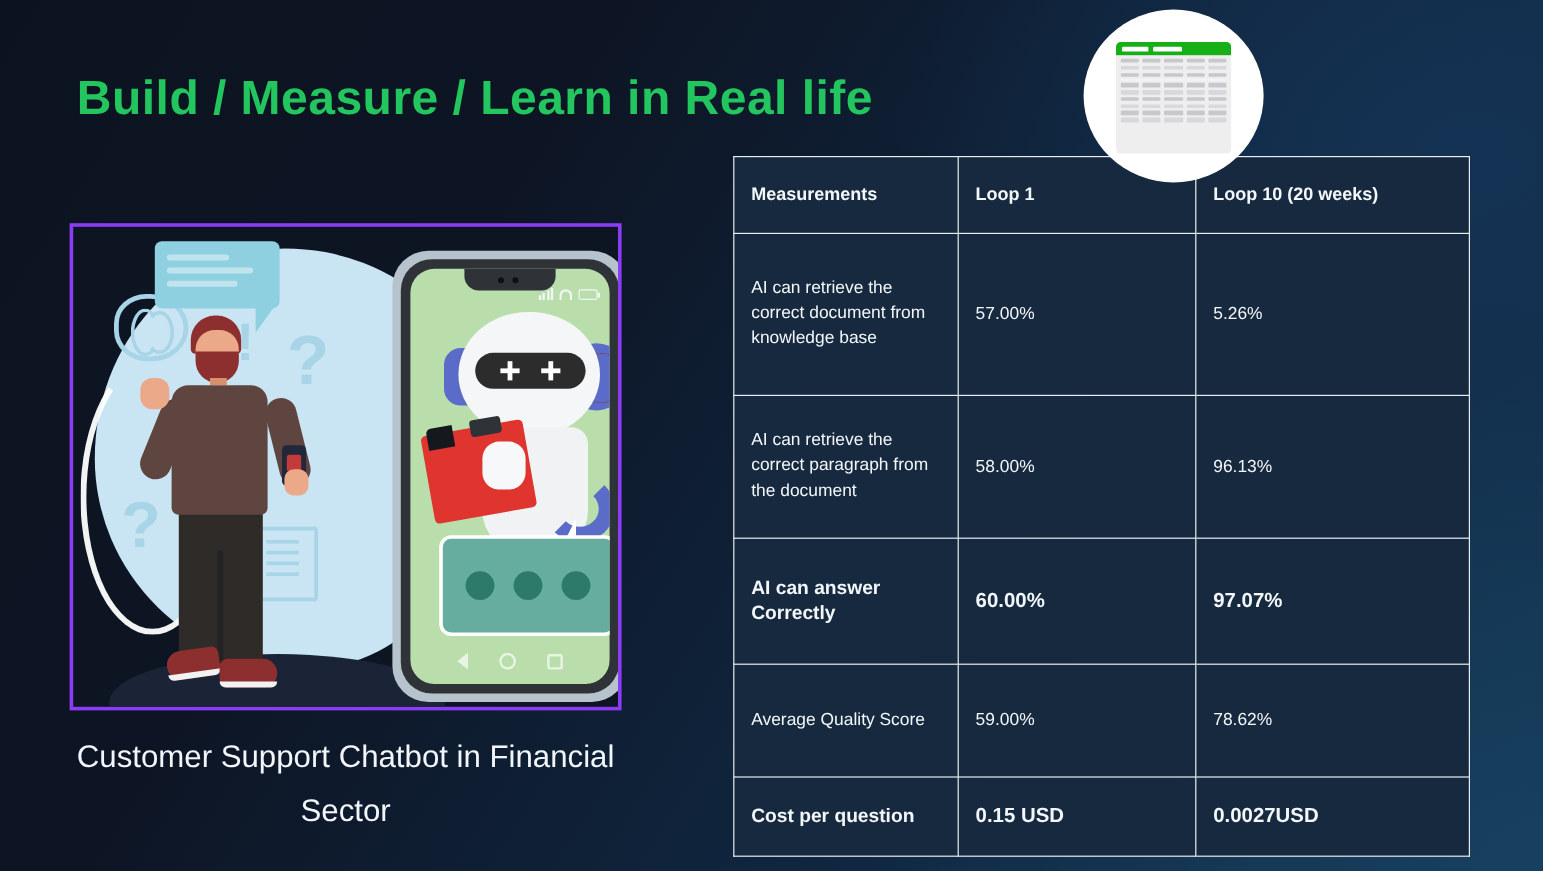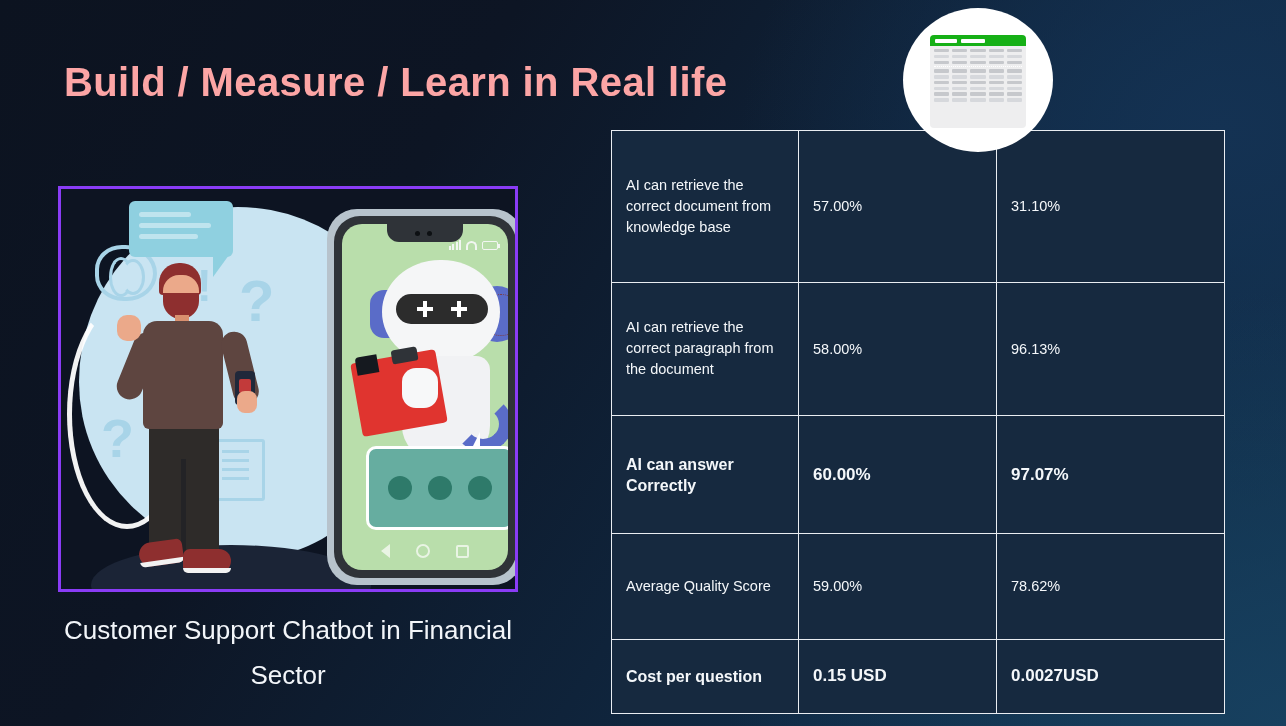--- a/index.html
+++ b/index.html
@@ -12,21 +12,21 @@
       radial-gradient(ellipse 800px 620px at 95% 18%, #143253 0%, rgba(20,50,83,0) 60%),
       linear-gradient(122deg, #0c1320 0%, #0d1524 30%, #102a45 72%, #12334f 100%);
     color:#fff;
     position:relative;
   }
 
   
   .slide-title{
     position:absolute; left:64px; top:60px;
     font-size:40px; font-weight:bold; letter-spacing:.4px;
-    color:#fca5a5; white-space:nowrap;
+    color:#22c55e; white-space:nowrap;
   }
 
   
   .callout{ position:absolute; left:903px; top:8px; width:150px; height:150px; }
   .bubble{
     position:absolute; left:0; top:0; width:150px; height:144px;
     background:#ffffff; border-radius:50%;
   }
   .bubble-tail{
     position:absolute; left:97px; top:108px; width:0; height:0;
@@ -387,24 +387,29 @@
 
 <div class="caption">Customer Support Chatbot in Financial Sector</div>
 
 <table class="tbl">
   <colgroup>
       <col class="c1">
       <col class="c2">
       <col class="c3">
     </colgroup>
   <tbody>
+    <tr class="hd">
+      <td>Measurements</td>
+      <td>Loop 1</td>
+      <td>Loop 10 (20 weeks)</td>
+    </tr>
     <tr class="r1">
       <td class="lbl">AI can retrieve the correct document from knowledge base</td>
       <td class="val">57.00%</td>
-      <td class="val">31.10%</td>
+      <td class="val">5.26%</td>
     </tr>
     <tr class="r2">
       <td class="lbl">AI can retrieve the correct paragraph from the document</td>
       <td class="val">58.00%</td>
       <td class="val">96.13%</td>
     </tr>
     <tr class="r3 em">
       <td class="lbl">AI can answer Correctly</td>
       <td class="val">60.00%</td>
       <td class="val">97.07%</td>

